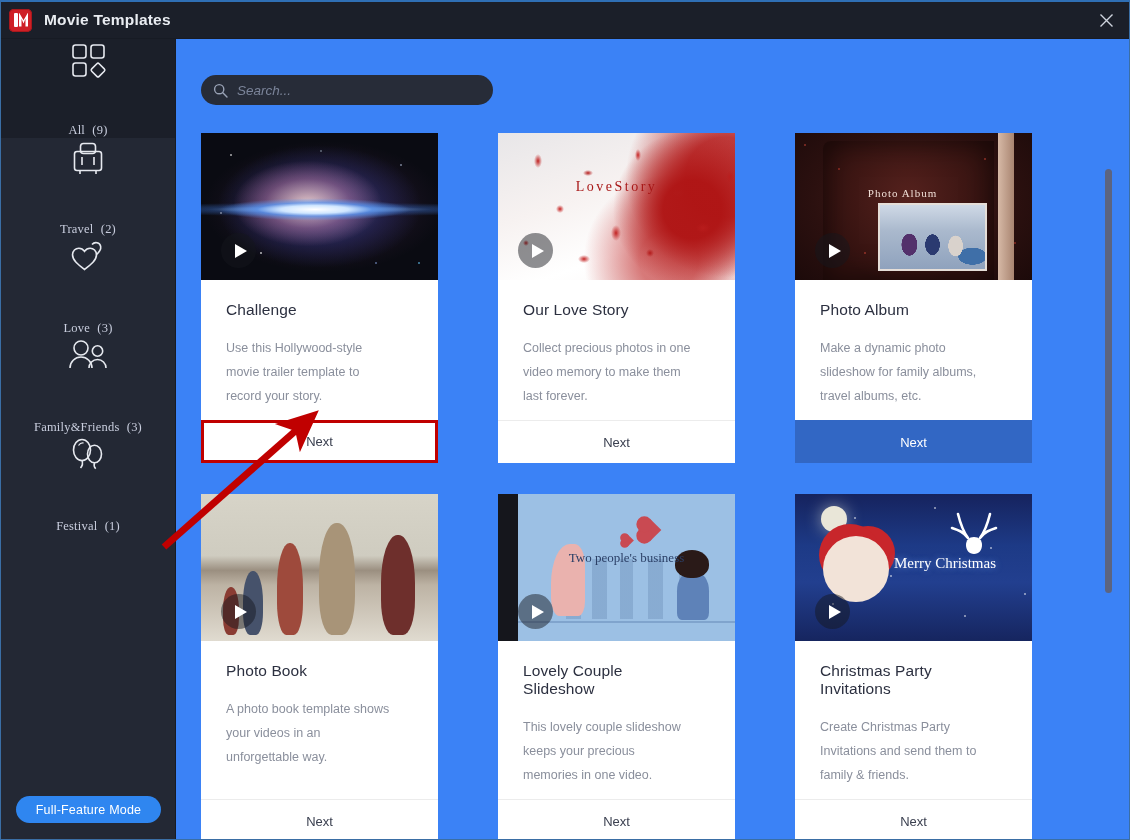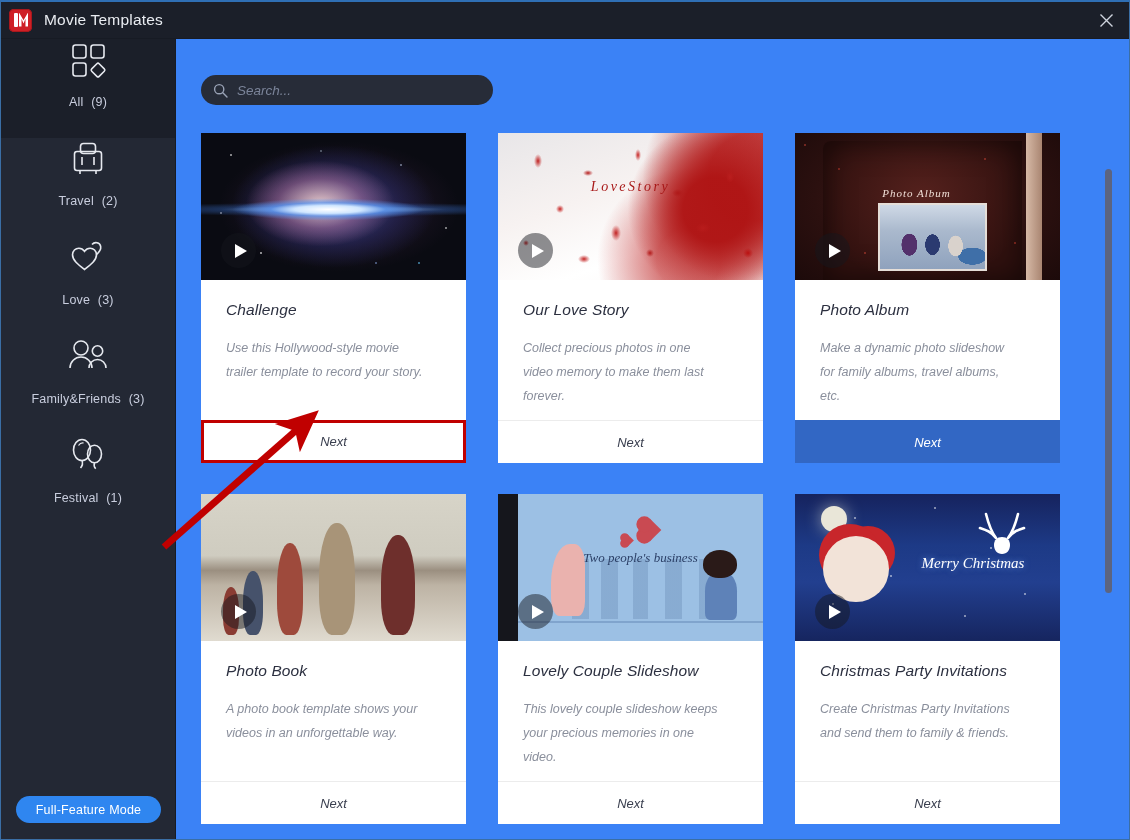--- a/index.html
+++ b/index.html
@@ -48,21 +48,21 @@
     content: "";
     position: absolute;
     left: 10px; top: 4px;
     width: 9px; height: 14px;
     background: #fff;
     clip-path: polygon(0 100%, 0 0, 50% 55%, 100% 0, 100% 100%, 72% 100%, 72% 45%, 50% 78%, 28% 45%, 28% 100%);
   }
   .app-title {
     color: #e9ecf1;
     font-size: 15.5px;
-    font-weight: normal;
+    font-weight: bold;
     margin-left: 12px;
     letter-spacing: .2px;
   }
   .close-btn {
     position: absolute;
     right: 0; top: 0;
     width: 46px; height: 36px;
     display: flex; align-items: center; justify-content: center;
     color: #cfd4de;
     cursor: pointer;
@@ -78,23 +78,24 @@
     background: #232834;
     border-right: 1px solid #171b24;
     position: relative;
     flex: none;
   }
   .nav-item {
     height: 99px;
     display: flex;
     flex-direction: column;
     align-items: center;
-    justify-content: flex-start;
+    justify-content: space-between;
     cursor: pointer;
     gap: 14px;
+    font-family: Liberation Serif, serif;
   }
   .nav-item.active { background: #1b1f29; }
   .nav-icon {
     height: 42px;
     display: flex; align-items: center; justify-content: center;
     color: #e6e9ef;
   }
   .nav-label {
     font-size: 12.5px;
     color: #c9cede;
@@ -146,26 +147,25 @@
   .grid {
     position: absolute;
     left: 25px; top: 94px;
     width: 890px;
     display: grid;
     grid-template-columns: repeat(3, 265px);
     column-gap: 32px;
     row-gap: 31px;
   }
   .card {
-    width: 265px;
+    width: 237px;
     background: #fff;
     display: flex;
     flex-direction: column;
     position: relative;
-    font-style: italic;
   }
   .thumb {
     height: 147px;
     position: relative;
     overflow: hidden;
     background: #15161c;
   }
   .play {
     position: absolute;
     left: 20px; bottom: 12px;

